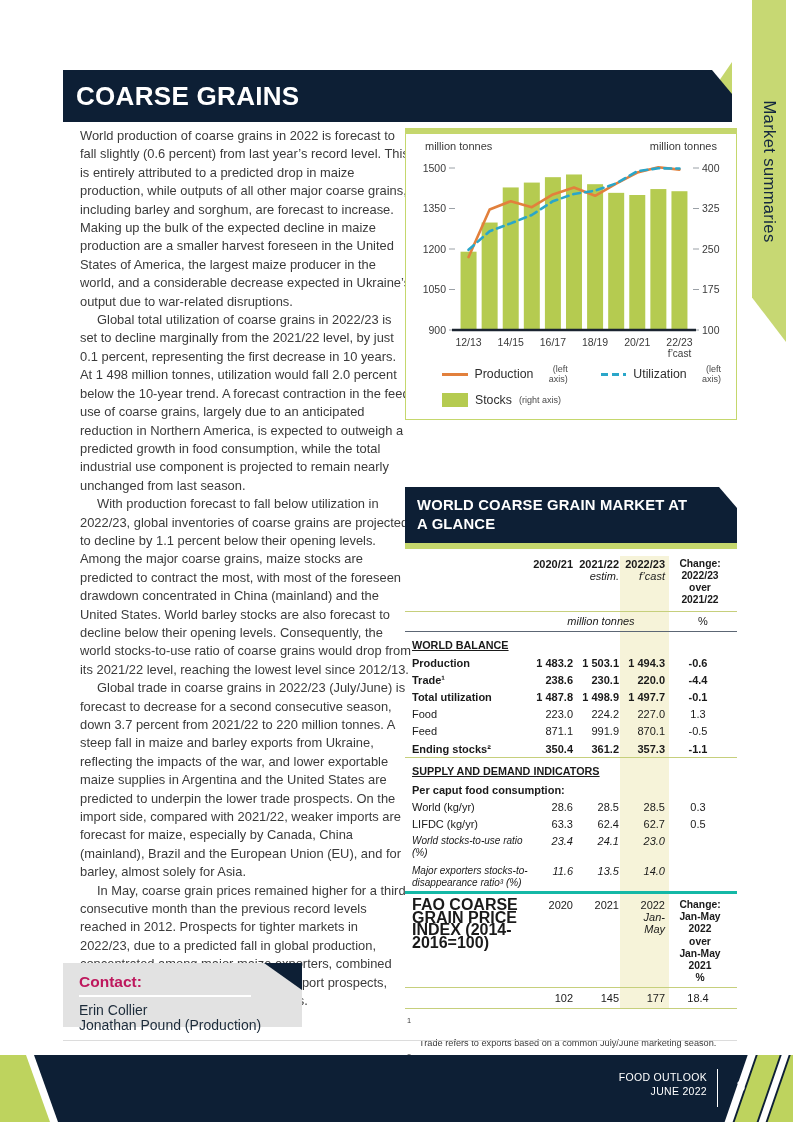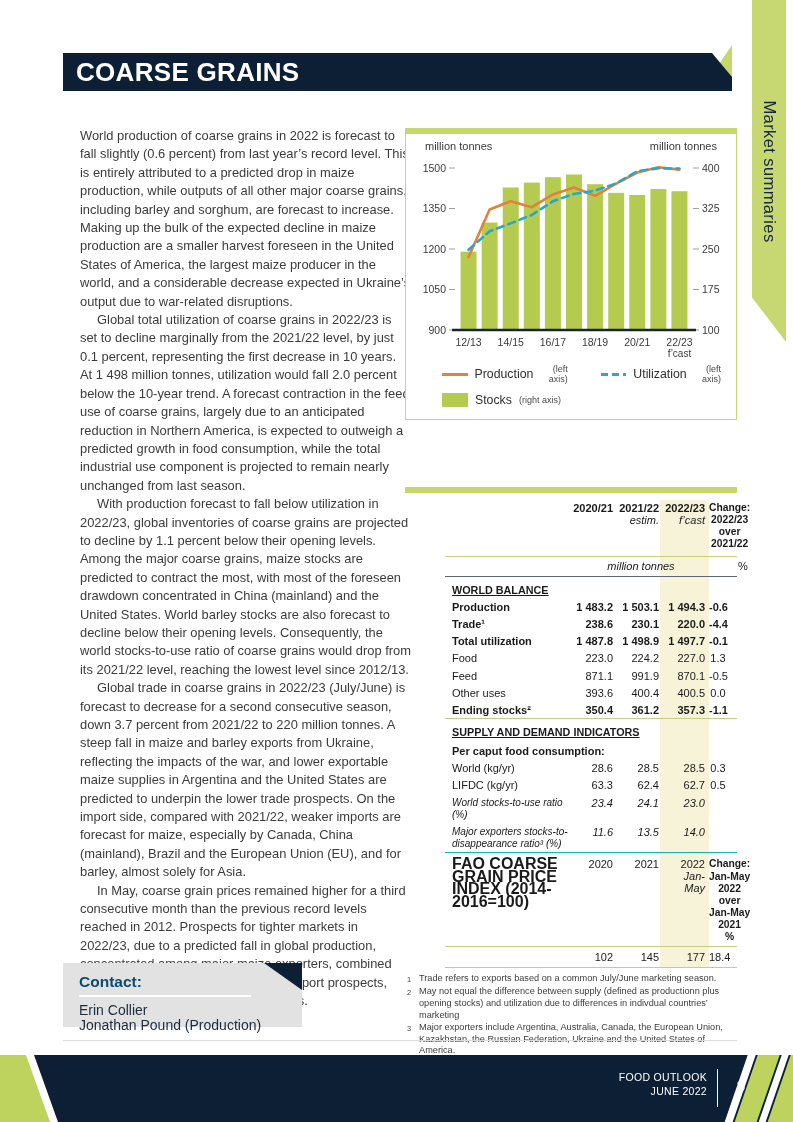--- a/index.html
+++ b/index.html
@@ -16,37 +16,37 @@
   html,body{margin:0;padding:0;background:#fff;}
   .page{position:relative;width:793px;height:1122px;overflow:hidden;background:#fff;
         font-family:"Liberation Sans",sans-serif;color:var(--text);}
 
   
   .ribbon{position:absolute;left:752px;top:0;width:34px;height:342px;background:var(--ribbon-green);
           clip-path:polygon(0 0,100% 0,100% 100%,0 87%);display:flex;align-items:center;justify-content:center;}
   .ribbon span{transform:rotate(90deg);white-space:nowrap;font-size:16.5px;color:#13273f;letter-spacing:.4px;}
 
   
-  .title-bar{position:absolute;left:63px;top:53px;width:669px;height:38px;text-align:center;}
+  .title-bar{position:absolute;left:63px;top:70px;width:669px;height:52px;text-align:center;}
   .title-fold{position:absolute;top:-8px;right:0;width:22px;height:32px;background:var(--accent-green);
               clip-path:polygon(0 100%,100% 0,100% 100%);}
   .title-box{position:absolute;inset:0;background:var(--navy);display:flex;align-items:center;
              clip-path:polygon(0 0,calc(100% - 20px) 0,100% 24px,100% 100%,0 100%);}
   .title-box span{color:#fff;font-size:26px;font-weight:700;letter-spacing:.3px;padding-left:13px;}
 
   
   .article{position:absolute;left:80px;top:127px;width:331px;font-size:12.9px;line-height:18.4px;color:var(--text);}
   .article p{margin:0;text-indent:17px;}
   .article p:first-child{text-indent:0;}
 
   
   .contact{position:absolute;left:63px;top:963px;width:239px;height:64px;background:#e2e2e2;padding:10px 0 0 16px;box-sizing:border-box;}
   .contact .fold{position:absolute;top:0;right:0;width:38px;height:27px;background:var(--navy);
                  clip-path:polygon(0 0,100% 0,100% 100%);}
-  .contact h3{margin:0;font-size:15.5px;color:#0c4a6e;font-weight:700;}
+  .contact h3{margin:0;font-size:15.5px;color:#be185d;font-weight:700;}
   .contact .rule{width:172px;height:2px;background:#fff;margin:4px 0 6px 0;}
   .contact .names div{font-size:14px;color:#1c2b3a;line-height:14.5px;}
 
   
   .panel-head{position:relative;background:var(--navy);
               clip-path:polygon(0 0,calc(100% - 18px) 0,100% 21px,100% 100%,0 100%);}
   .panel-head span{display:block;color:#fff;font-weight:700;font-size:14.8px;line-height:1.28;
                    padding:9px 40px 9px 12px;letter-spacing:.2px;}
   .green-strip{height:6px;background:var(--accent-green);}
 
@@ -56,53 +56,53 @@
   .legend{padding-left:36px;font-size:12.3px;color:#2e2e2e;}
   .legend-row{display:flex;align-items:center;gap:7px;margin-bottom:9px;}
   .legend-item{display:flex;align-items:center;gap:7px;margin-right:26px;}
   .sw-line{width:34px;height:3px;background:var(--orange);}
   .sw-dash{width:34px;height:3px;background:repeating-linear-gradient(90deg,var(--blue) 0 7px,transparent 7px 11px);}
   .sw-rect{width:26px;height:14px;background:var(--bar-green);}
   .legend-note{font-size:9px;color:#4a4a4a;text-align:right;}
 
   
   .glance-panel{position:absolute;left:405px;top:487px;width:332px;}
-  .glance-table{position:relative;margin-top:7px;margin-left:40px;}
+  .glance-table{position:relative;margin-top:7px;}
   .hl-band{position:absolute;left:215px;top:0;width:49px;height:100%;background:var(--hl);}
   .g-row{position:relative;display:grid;grid-template-columns:128px 44px 46px 46px 1fr;
          align-items:start;padding:2.6px 0;font-size:11px;color:#1a1a1a;}
   .g-row .lbl{padding-left:7px;}
   .g-row .val{text-align:right;padding-right:4px;}
   .g-row .chg{text-align:center;padding-right:10px;}
   .g-row.bold{font-weight:700;}
   .g-row.italic{font-style:italic;}
   .g-row.italic .lbl{font-size:10px;line-height:12px;}
   .g-row.section .span-all,.g-row.section2 .span-all{grid-column:1/-1;font-weight:700;padding-left:7px;}
   .g-row.section{padding-top:7px;font-size:10.8px;text-decoration:underline;}
   .g-row.section2{padding-top:4px;}
   .b-olive{border-bottom:1px solid var(--olive);}
   .bt-olive{border-top:1px solid var(--olive);}
   .b-gray{border-bottom:1.5px solid #5c6674;}
-  .b-thick{border-bottom:1px solid #14b8a6;}
+  .b-thick{border-bottom:3px solid #14b8a6;}
   .g-head{padding-top:2px;padding-bottom:5px;}
   .g-head .yr{display:block;font-weight:700;}
   .g-head .sub{display:block;font-style:italic;font-weight:400;}
   .chg-head{white-space:pre-line;text-align:center;font-weight:700;line-height:1.18;font-size:10.3px;padding-right:6px;}
   .g-unit{grid-template-columns:128px 136px 68px;padding:3px 0 4px 0;}
   .g-unit .unit{text-align:center;font-style:italic;}
   .g-unit .pct{text-align:center;}
   .g-price{padding-top:5px;}
   .g-price .price-lbl{font-weight:700;font-size:16px;line-height:12.5px;}
   .g-price .sub{display:block;font-style:italic;font-weight:400;}
   .g-pvals{padding:4px 0;}
 
   .footnotes{margin-top:5px;font-size:9.2px;line-height:11.9px;color:#3c3c3c;}
   .fn{display:flex;padding-left:2px;}
   .fn .mk{width:12px;flex:none;font-size:7.4px;padding-top:1px;}
-  .fn .tx{flex:1;padding-right:2px;}
+  .fn .tx{flex:1;padding-right:2px;margin-top:24px;}
 
   
   .bottom-rule{position:absolute;left:63px;top:1040px;width:674px;height:1px;background:#dcdcdc;}
   .footer{position:absolute;left:0;top:1055px;width:793px;height:67px;overflow:hidden;}
   .f-green-left{position:absolute;inset:0;background:#bed35e;clip-path:polygon(0 0,26px 0,50px 100%,0 100%);}
   .f-navy{position:absolute;inset:0;background:var(--navy);clip-path:polygon(34px 0,100% 0,100% 100%,58px 100%);}
   .f-stripe{position:absolute;top:-4px;height:76px;transform:skewX(-19deg);}
   .f-w1{left:736px;width:8px;background:#fff;}
   .f-g1{left:746px;width:22px;background:#bed35e;}
   .f-w2{left:770px;width:7px;background:#fff;}
@@ -211,20 +211,23 @@
               <span class="sw-rect"></span>
               <span>Stocks</span>
               <span class="legend-note">(right axis)</span>
             </div>
           </div>
         </div>
     </div>
   </div>
 
   <div class="glance-panel">
+    <div class="panel-head">
+      <span>WORLD COARSE GRAIN MARKET AT A GLANCE</span>
+    </div>
     <div class="green-strip"></div>
 
     <div class="glance-table">
       <div class="hl-band"></div>
 
       <div class="g-row g-head b-olive">
         <span></span>
         <span class="val">
           <span class="yr">2020/21</span>
         </span>
@@ -280,27 +283,20 @@
             <span class="val">227.0</span>
             <span class="chg">1.3</span>
           </div>
           <div class="g-row">
             <span class="lbl">Feed</span>
             <span class="val">871.1</span>
             <span class="val">991.9</span>
             <span class="val">870.1</span>
             <span class="chg">-0.5</span>
           </div>
-          <div class="g-row">
-            <span class="lbl">Other uses</span>
-            <span class="val">393.6</span>
-            <span class="val">400.4</span>
-            <span class="val">400.5</span>
-            <span class="chg">0.0</span>
-          </div>
           <div class="g-row bold b-olive">
             <span class="lbl">Ending stocks²</span>
             <span class="val">350.4</span>
             <span class="val">361.2</span>
             <span class="val">357.3</span>
             <span class="chg">-1.1</span>
           </div>
           <div class="g-row section">
             <span class="span-all">SUPPLY AND DEMAND INDICATORS</span>
           </div>

